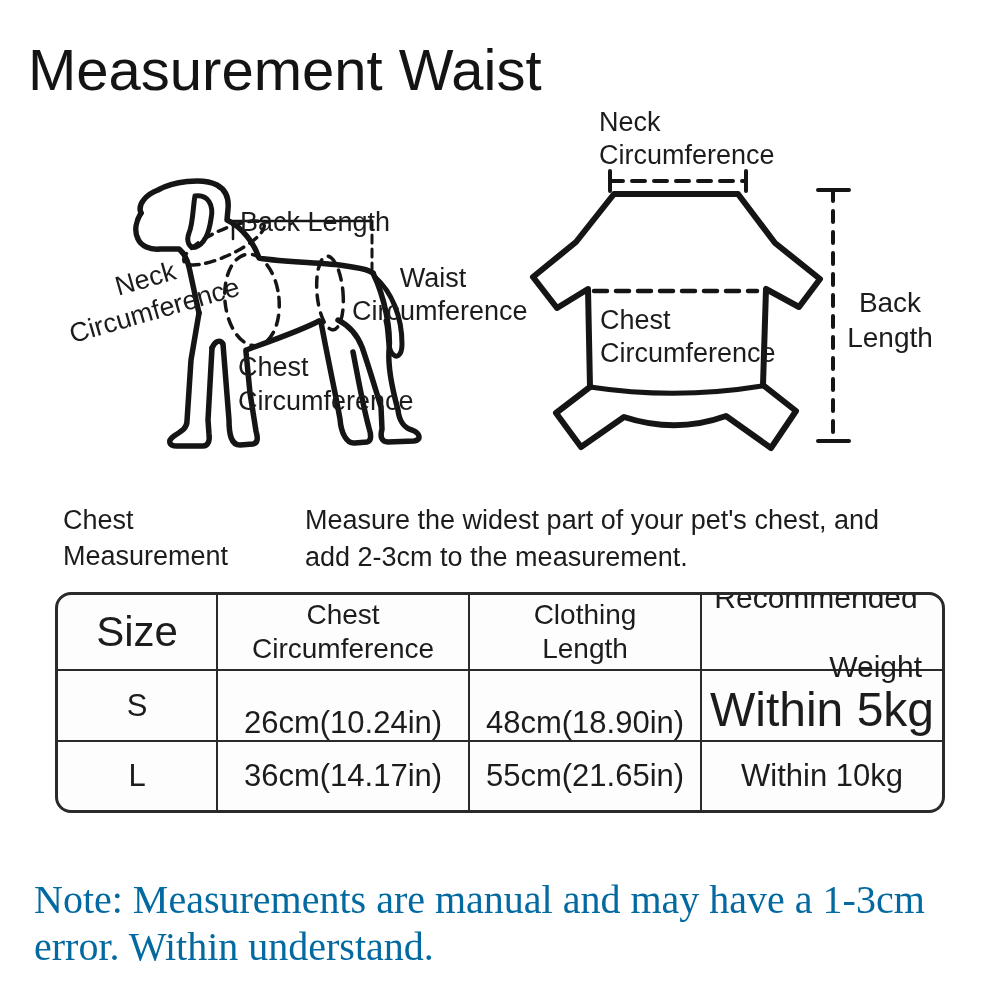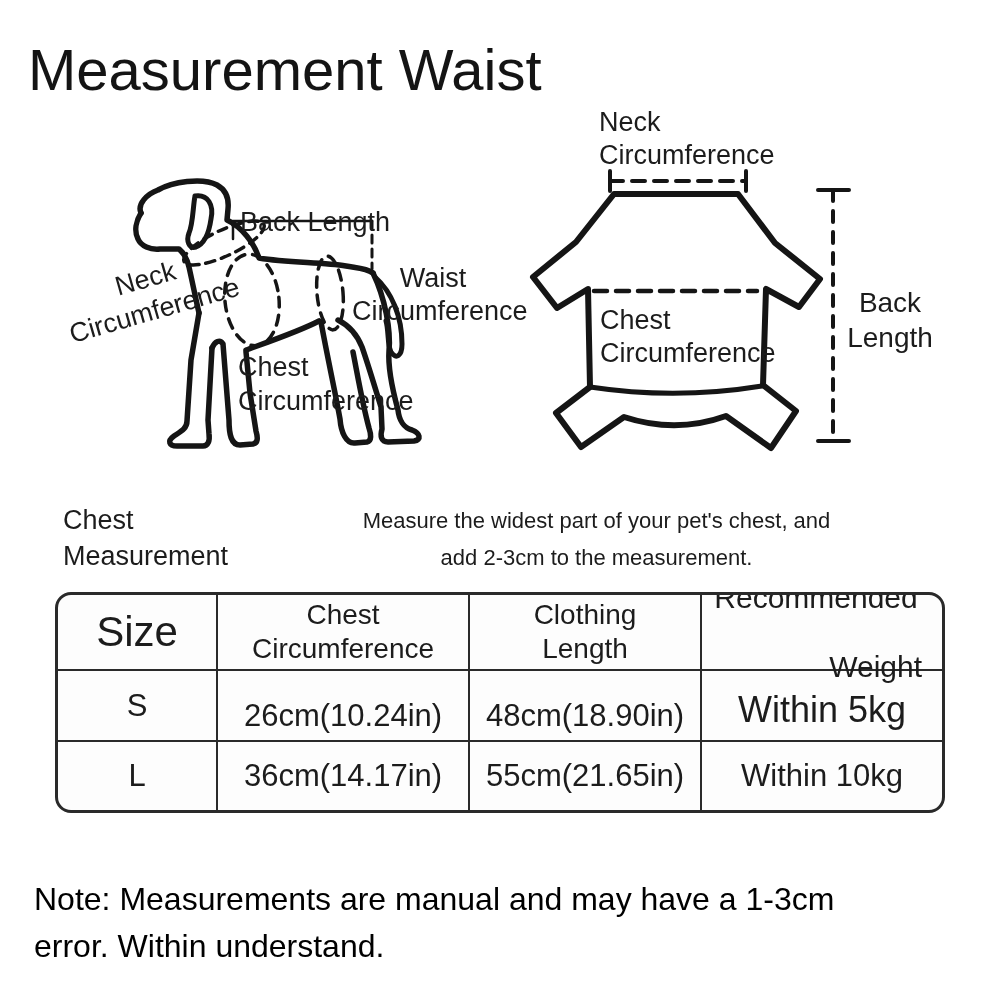--- a/index.html
+++ b/index.html
@@ -19,21 +19,21 @@
   .dlabel { font-size: 27px; line-height: 33px; color: #1c1c1c; white-space: nowrap; }
   .center { text-align: center; }
   .rot-neck {
     left: 38px; top: 262px; width: 224px;
     transform: rotate(-16deg);
     text-align: center;
   }
 
   
   .chest-measure-label { left: 63px; top: 502px; font-size: 27px; line-height: 36px; }
-  .measure-instruction { left: 289px; top: 502px; width: 615px; text-align: center; font-size: 22px; line-height: 37px; }
+  .measure-instruction { left: 305px; top: 502px; width: 615px; font-size: 27px; line-height: 37px; }
 
   
   .size-table {
     left: 55px; top: 592px; width: 890px; height: 221px;
     border: 3px solid #2a2a2a; border-radius: 16px;
     display: grid;
     grid-template-columns: 160px 252px 232px 1fr;
     grid-template-rows: 76px 71px 1fr;
     overflow: hidden;
     background: #fdfdfd;
@@ -45,29 +45,29 @@
     align-items: center; justify-content: center;
     font-size: 28px; line-height: 34px;
   }
   .cell.last-col { border-right: none; gap: 35px; }
   .cell.last-row { border-bottom: none; }
   .size-head { font-size: 42px; }
   .head-weight { font-size: 30px; align-items: stretch; padding: 0 20px 0 8px; }
   .head-weight .w1 { text-align: center; }
   .head-weight .w2 { text-align: right; }
   .val { font-size: 31px; }
-  .val.low { justify-content: flex-end; padding-bottom: 7px; }
-  .weight-s { font-size: 36px; margin-top: 8px; }
+  .val.low { justify-content: flex-end; }
+  .weight-s { font-size: 48px; margin-top: 8px; }
   .weight-l { font-size: 31px; }
   .size-letter { font-size: 31px; }
 
   
   .note {
     left: 34px; top: 876px; width: 940px;
-    color: #000000; font-size: 32px; line-height: 47px;
+    color: #0369a1; font-size: 40px; line-height: 47px; font-family: Liberation Serif, serif;
   }
 
   svg { position: absolute; left: 0; top: 0; }
 </style>
 </head>
 <body>
 
 <svg width="1000" height="500" viewBox="0 0 1000 500">
 
   <g fill="none" stroke="#151515" stroke-linecap="round" stroke-linejoin="round">

